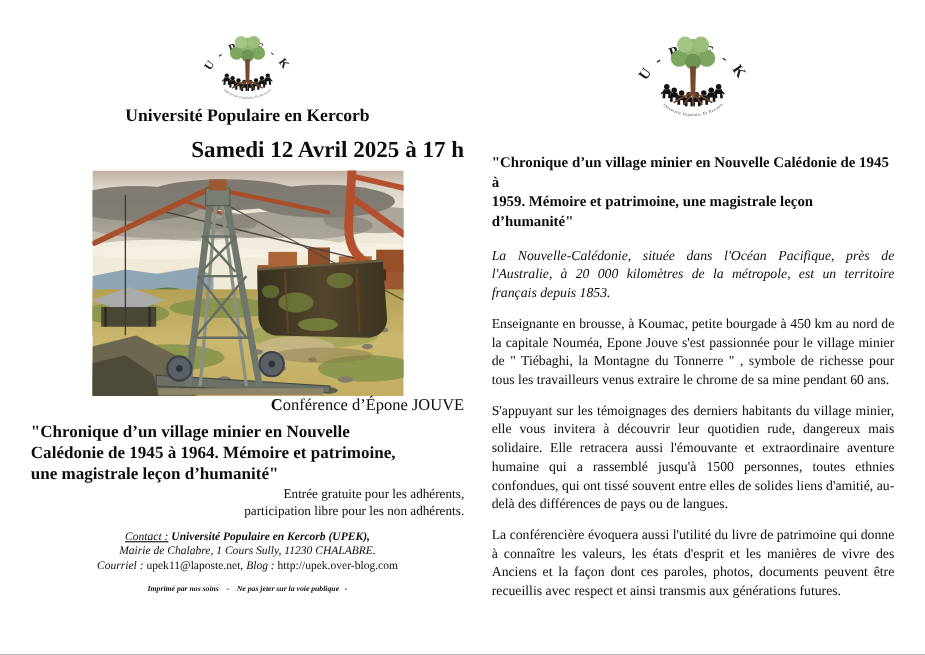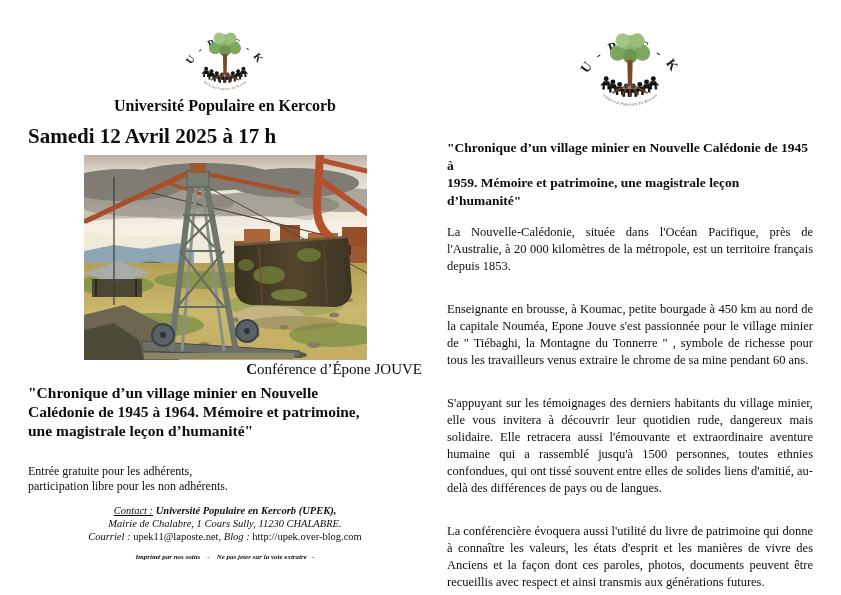--- a/index.html
+++ b/index.html
@@ -8,39 +8,39 @@
     background:#ffffff; overflow:hidden;
     font-family:"Liberation Serif","DejaVu Serif",serif; color:#0d0d0d;
   }
   .col-left  { position:absolute; left:28px;  top:0; width:394px; }
   .col-right { position:absolute; left:447px; top:0; width:366px; }
 
   .l-logo { display:block; margin:26px auto 2px; width:82px;  height:69px; }
   .r-logo { display:block; margin:25px auto 0;  width:104px; height:87px; }
 
   .l-org   { font-size:16px;   font-weight:bold; text-align:center; }
-  .l-date  { font-size:21px;   font-weight:bold; text-align:left; margin-top:9px; }
+  .l-date  { font-size:21px;   font-weight:bold; text-align:right; margin-top:9px; }
   .l-place { font-size:15.5px; font-weight:bold; text-align:center; margin-top:17px; }
 
   .photo { display:block; margin:6px auto 0; width:283px; height:205px; }
 
   .l-conf  { font-size:15px; text-align:right; margin-top:1px; }
   .l-conf b{ font-weight:bold; }
   .l-title { font-size:15.5px; font-weight:bold; line-height:19px; margin-top:5px; }
-  .l-entry { font-size:12px; text-align:left; margin-top:24px; line-height:14.5px; }
+  .l-entry { font-size:12px; text-align:right; margin-top:2px; line-height:14.5px; }
   .l-contact { font-size:10.5px; font-style:italic; text-align:center; margin-top:11px; line-height:13px; }
   .l-contact .u  { text-decoration:underline;margin-top:17px; }
   .l-contact .bi { font-weight:bold; }
   .l-contact .rm { font-style:normal;text-align:right; }
   .l-fine { font-size:7px; font-weight:bold; font-style:italic; text-align:center; margin-top:10px; white-space:pre; }
 
   .r-intro { color:#4f4f4f; font-size:11px; line-height:15px; margin-top:8px; }
   .r-title { font-weight:bold; font-size:13.5px; line-height:17.5px; margin-top:27px; }
-  .r-para  { font-size:12.5px; line-height:17px; margin-top:26px; text-align:justify; }
-  .r-para.first { margin-top:15px; }
+  .r-para  { font-size:12.5px; line-height:17px; margin-top:11px; text-align:justify; }
+  .r-para.first { margin-top:15px;font-style:italic; }
 </style>
 </head>
 <body>
 
 <div class="page">
 
   <div class="col-left">
 
     <svg class="l-logo" viewBox="0 0 100 84">
       <defs>
@@ -237,21 +237,21 @@
       </div>
       <div>Mairie de Chalabre, 1 Cours Sully, 11230 CHALABRE.</div>
       <div>
         <span>Courriel :</span>
         <span class="rm">upek11@laposte.net,</span>
         <span>Blog :</span>
         <span class="rm">http://upek.over-blog.com</span>
       </div>
     </div>
 
-    <div class="l-fine">Imprimé par nos soins    -    Ne pas jeter sur la voie extraire   -</div>
+    <div class="l-fine">Imprimé par nos soins    -    Ne pas jeter sur la voie publique   -</div>
   </div>
 
   <div class="col-right">
 
     <svg class="r-logo" viewBox="0 0 100 84">
       <defs>
         <path id="lgTopR" d="M 6,54 A 46,44 0 0 1 94,54" fill="none"></path>
         <path id="lgBotR" d="M 20,64 A 34,26 0 0 0 80,64" fill="none"></path>
         <g id="pR">
           <circle r="2.4" fill="#121212"></circle>

